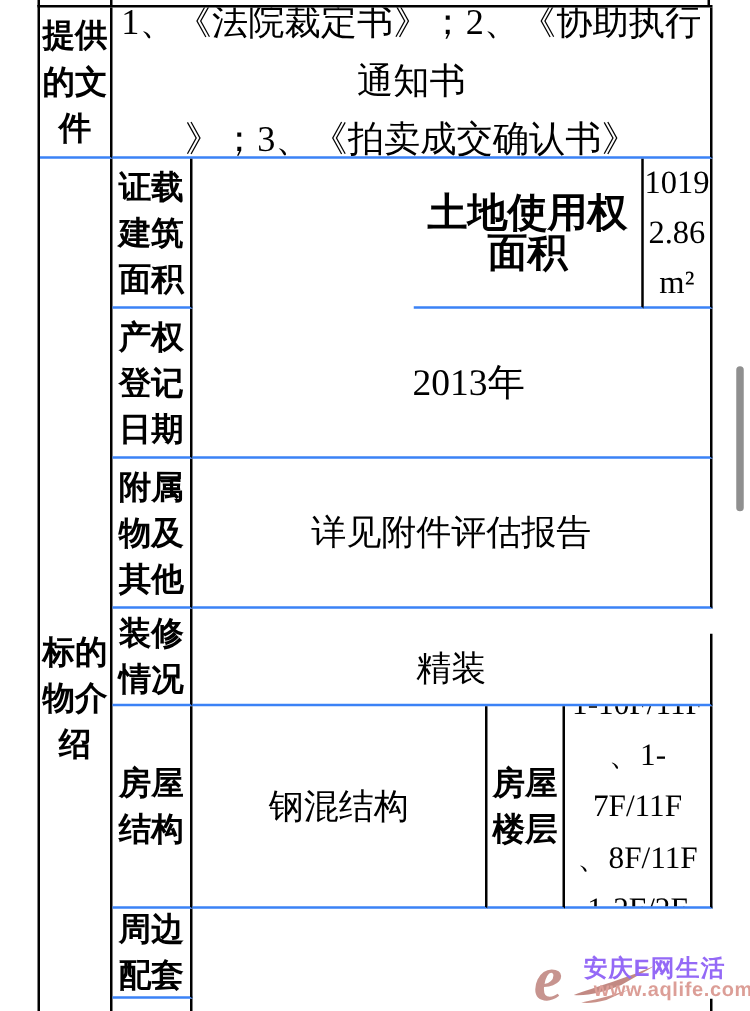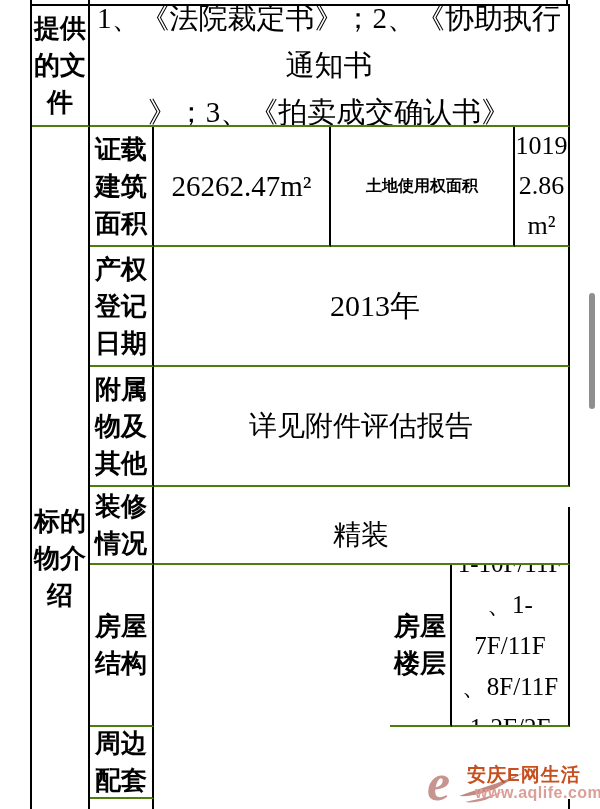--- a/index.html
+++ b/index.html
@@ -15,35 +15,35 @@
   #tbl{
     position:absolute;left:30px;top:4px;
     display:grid;
     grid-template-columns:58px 64px 177px 59px 62px 63px 55px;
     grid-template-rows:121px 120px 120px 120px 78px 162px 72px 16px;
     border-top:2px solid #000;
     border-left:2px solid #000;
   }
   .cell{
     border-right:2px solid #000;
-    border-bottom:2px solid #4d7c0f;
+    border-bottom:2px solid #3b82f6;
     display:flex;align-items:center;justify-content:center;
     text-align:center;
     white-space:pre-line;
     box-sizing:border-box;
     overflow:hidden;
   }
   .lbl{
     font-weight:bold;
     font-size:26px;line-height:37px;
     font-family:"Liberation Sans",sans-serif;
   }
   .lbl-mid{
     font-weight:bold;
-    font-size:16px;line-height:32px;
+    font-size:32px;line-height:32px;
     font-family:"Liberation Sans",sans-serif;
   }
   .v-serif{font-family:"Liberation Serif","DejaVu Serif",serif;}
   .v-sans{font-family:"Liberation Sans",sans-serif;font-weight:400;}
   .docs-val{font-size:29px;line-height:47px;padding:0 4px;}
   .area-val{font-size:29px;}
   .land-val{font-size:26px;line-height:40px;}
   .date-val{font-size:30px;}
   .plain-val{font-size:28px;}
   .floors-val{font-size:25px;line-height:41px;}
@@ -84,21 +84,21 @@
   }
   
   #watermark{
     position:absolute;left:425px;top:756px;width:175px;height:53px;
     mix-blend-mode:multiply;opacity:.92;
     pointer-events:none;
   }
   .wm-brand{
     position:absolute;left:42px;top:6px;
     font-weight:bold;font-size:19px;letter-spacing:1px;
-    color:#c2410c;white-space:nowrap;
+    color:#8b5cf6;white-space:nowrap;
     font-family:"Liberation Sans",sans-serif;
   }
   .wm-url{
     position:absolute;left:50px;top:28px;
     font-weight:bold;font-size:16px;letter-spacing:.5px;
     color:#d9968e;white-space:nowrap;
     font-family:"Liberation Sans",sans-serif;
   }
   .wm-logo{position:absolute;left:0;top:2px;}
 </style>
@@ -119,21 +119,20 @@
     <div class="cell v-serif docs-val a-docs-val">1、《法院裁定书》；2、《协助执行通知书
 》；3、《拍卖成交确认书》</div>
 
     <div class="cell lbl section-cell a-section">标的
 物介
 绍</div>
 
     <div class="cell lbl a-r2-lbl">证载
 建筑
 面积</div>
-    <div class="cell v-serif area-val a-r2-v1">26262.47m²</div>
     <div class="cell lbl-mid a-r2-lbl2">土地使用权面积</div>
     <div class="cell v-serif land-val a-r2-v2">1019
 2.86
 m²</div>
 
     <div class="cell lbl a-r3-lbl">产权
 登记
 日期</div>
     <div class="cell v-serif date-val a-r3-val">2013年</div>
 
@@ -141,20 +140,21 @@
 物及
 其他</div>
     <div class="cell v-sans plain-val a-r4-val">详见附件评估报告</div>
 
     <div class="cell lbl a-r5-lbl">装修
 情况</div>
     <div class="cell v-sans plain-val a-r5-val">精装</div>
 
     <div class="cell lbl a-r6-lbl">房屋
 结构</div>
+    <div class="cell v-sans plain-val a-r6-v1">钢混结构</div>
     <div class="cell lbl a-r6-lbl2">房屋
 楼层</div>
     <div class="cell v-serif floors-val a-r6-v2">1-10F/11F
 、1-7F/11F
 、8F/11F
 1-2F/2F</div>
 
     <div class="cell lbl a-r7-lbl">周边
 配套</div>
 

